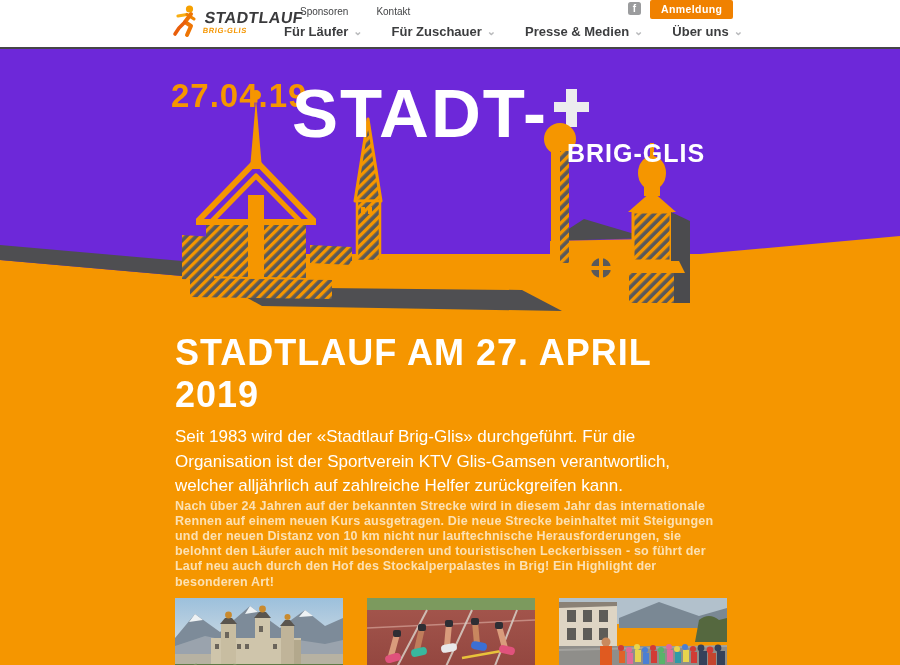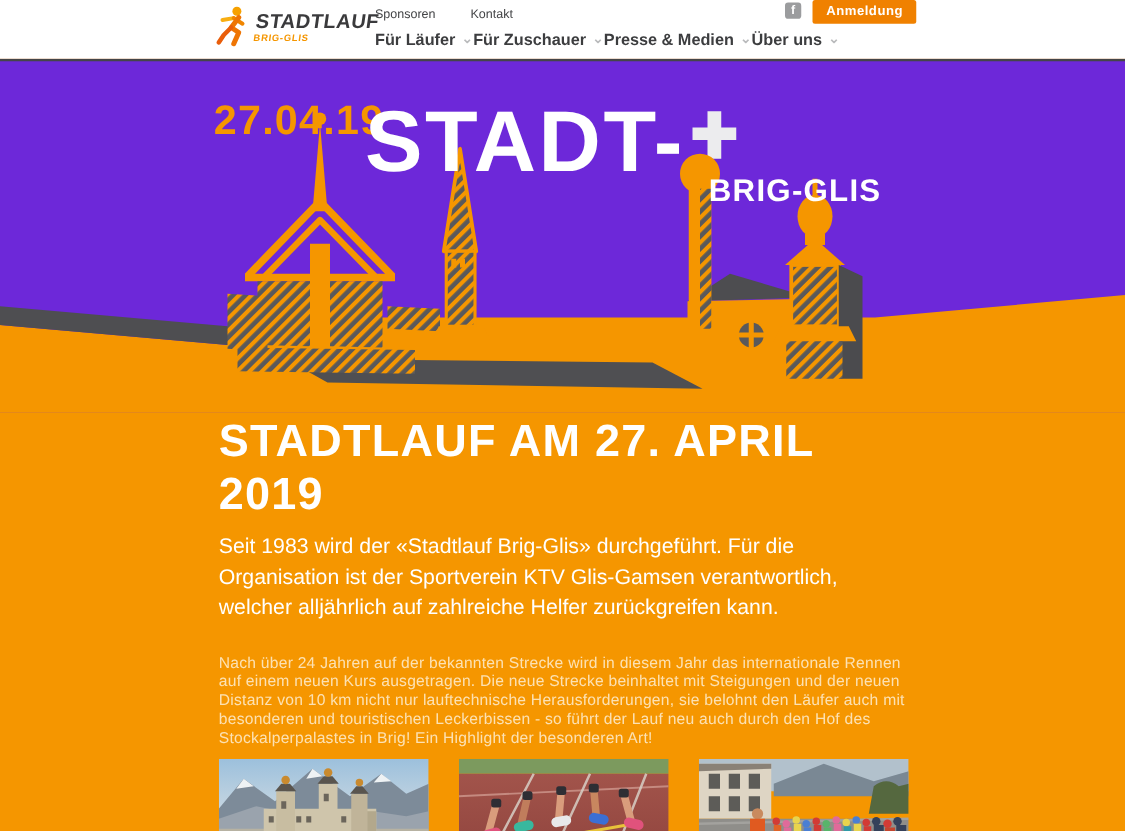--- a/index.html
+++ b/index.html
@@ -9,21 +9,21 @@
 
   
   .site-header { position:relative; height:47px; background:#ffffff; z-index:5; }
   .logo { position:absolute; left:172px; top:4px; display:flex; align-items:center; cursor:pointer; }
   .logo-runner { width:30px; height:36px; margin-right:2px; }
   .logo-text { line-height:1; transform:skewX(-8deg); }
   .logo-title { font-size:16px; font-weight:bold; color:#3a3a3c; letter-spacing:.4px; }
   .logo-sub { font-size:7.5px; font-weight:bold; color:#f59600; letter-spacing:.6px; margin-top:1px; }
   .top-links { position:absolute; left:300px; top:6px; display:flex; gap:28px; }
   .top-link { font-size:10px; color:#434446; cursor:pointer; }
-  .main-nav { position:absolute; left:300px; top:24px; display:flex; }
+  .main-nav { position:absolute; left:284px; top:24px; display:flex; gap:29px; }
   .nav-item { font-size:13px; font-weight:bold; color:#3c3d3f; cursor:pointer; display:flex; align-items:flex-start; gap:5px; }
   .chev { color:#b9babc; font-size:11px; line-height:10px; margin-top:2px; }
   .header-right { position:absolute; left:628px; top:0; display:flex; align-items:flex-start; gap:9px; }
   .fb-icon { width:13px; height:13px; margin-top:2px; background:#9b9c9e; border-radius:2.5px; color:#fff;
              font-size:10px; font-weight:bold; text-align:center; line-height:13px; cursor:pointer; }
   .cta-btn { background:#f08100; color:#fff; font-weight:bold; font-size:10.5px; letter-spacing:.4px;
              padding:3px 11px 4px; border:none; border-radius:2px; cursor:pointer; }
 
   
   .hero { position:relative; height:283px; background:#6d28d9; border-top:2px solid #454548; overflow:hidden; }
@@ -31,21 +31,21 @@
   .hero-date { position:absolute; left:171px; top:28px; font-size:33px; font-weight:bold; color:#f59600; letter-spacing:1px; }
   .hero-title { position:absolute; left:292px; top:28px; font-size:69px; line-height:73px; font-weight:bold;
                 color:#ffffff; letter-spacing:2px; }
   .hero-sub { position:absolute; left:567px; top:90px; font-size:25px; font-weight:bold; color:#ffffff; letter-spacing:1px; }
 
   
   .orange-section { position:relative; background:#f59600; height:335px; }
   .content { width:552px; margin-left:175px; }
   .intro-heading { padding-top:2px; font-size:36px; font-weight:bold; color:#ffffff; letter-spacing:1px; }
   .lead { margin-top:9px; font-size:17px; line-height:24.5px; color:#ffffff; }
-  .detail { margin-top:24px; font-size:12.5px; line-height:15.2px; font-weight:normal; color:#fde8c3; opacity:.92; letter-spacing:.2px; }
+  .detail { margin-top:0; font-size:12.5px; line-height:15.2px; font-weight:bold; color:#fde8c3; opacity:.92; letter-spacing:.2px; }
   .detail, .lead { text-rendering:optimizeLegibility; }
 
   .cards { display:flex; gap:24px; margin-top:8px; }
   .card { width:168px; cursor:pointer; }
   .card-img { width:168px; height:88px; overflow:hidden; display:block; }
   .card-img svg { display:block; }
   .card-body { background:#ffffff; padding:12px 13px 10px; min-height:45px; }
   .card-title { font-size:14px; font-weight:bold; color:#f59600; letter-spacing:.6px; }
 </style>
 </head>

